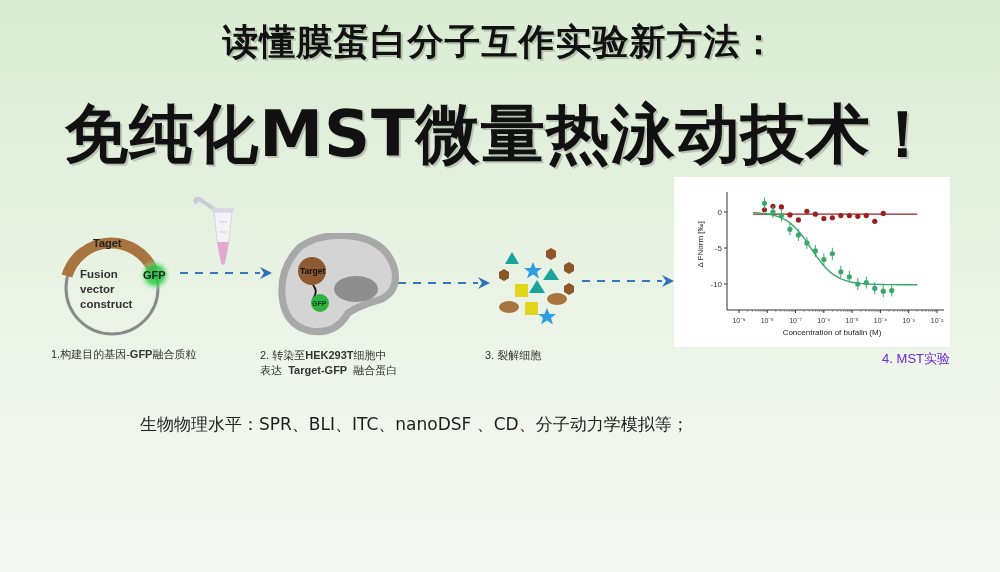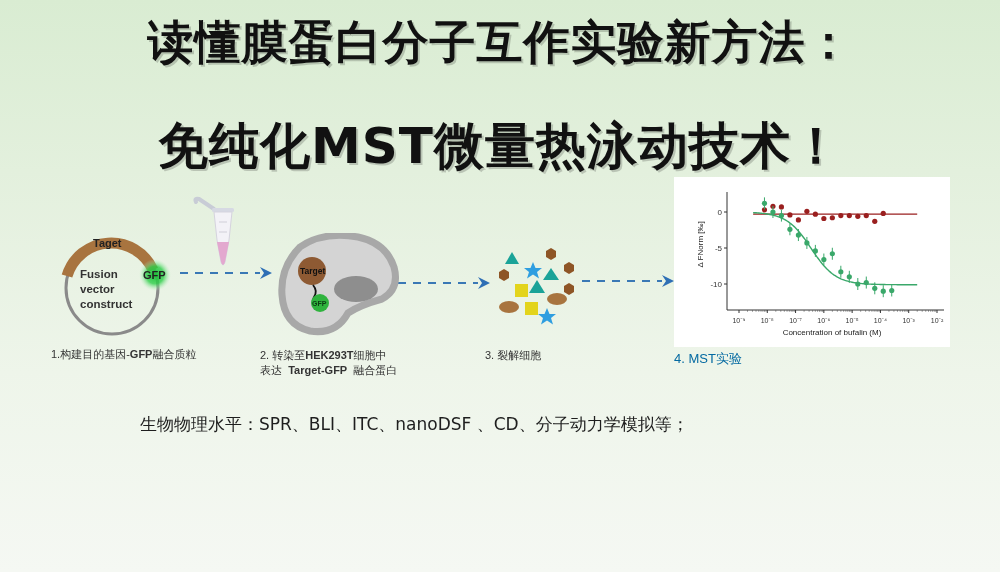--- a/index.html
+++ b/index.html
@@ -9,37 +9,37 @@
     font-family: "DejaVu Sans", "Liberation Sans", sans-serif;
     color: #1a1a1a;
   }
   .title {
     position: absolute; left: 0; width: 1000px; text-align: center;
     font-family: "DejaVu Sans", sans-serif; font-weight: bold;
     color: #111; letter-spacing: 1px;
     text-shadow: 2px 2px 0 rgba(0,0,0,0.18);
     white-space: nowrap;
   }
-  .title.l1 { top: 6px; font-size: 46px; line-height: 72px; }
-  .title.l2 { top: 110px; font-size: 50px; line-height: 72px; }
+  .title.l1 { top: 6px; font-size: 36px; line-height: 72px; }
+  .title.l2 { top: 98px; font-size: 64px; line-height: 72px; }
 
   .fig { position: absolute; }
   .step-caption {
     position: absolute; font-size: 11px; line-height: 15px; color: #333;
     font-family: "Liberation Sans", "DejaVu Sans", sans-serif; white-space: nowrap;
   }
   .step-caption b { font-weight: bold; }
 
   .chart-card {
     position: absolute; left: 674px; top: 177px; width: 276px; height: 170px;
     background: #ffffff;
   }
   .chart-caption {
-    position: absolute; left: 674px; width: 276px; top: 350px; text-align: left;
-    font-size: 13px; color: #0369a1; font-family: "Liberation Sans", sans-serif;
+    position: absolute; left: 674px; width: 276px; top: 350px; text-align: right;
+    font-size: 13px; color: #6d28d9; font-family: "Liberation Sans", sans-serif;
   }
 
   .body-text {
     position: absolute; left: 140px; top: 409px;
     font-size: 17px; line-height: 31.5px; color: #1e1e1e;
     font-family: "DejaVu Sans", "Liberation Sans", sans-serif;
     white-space: nowrap;
   }
   .body-text div { height: 31.5px; }
 </style>

